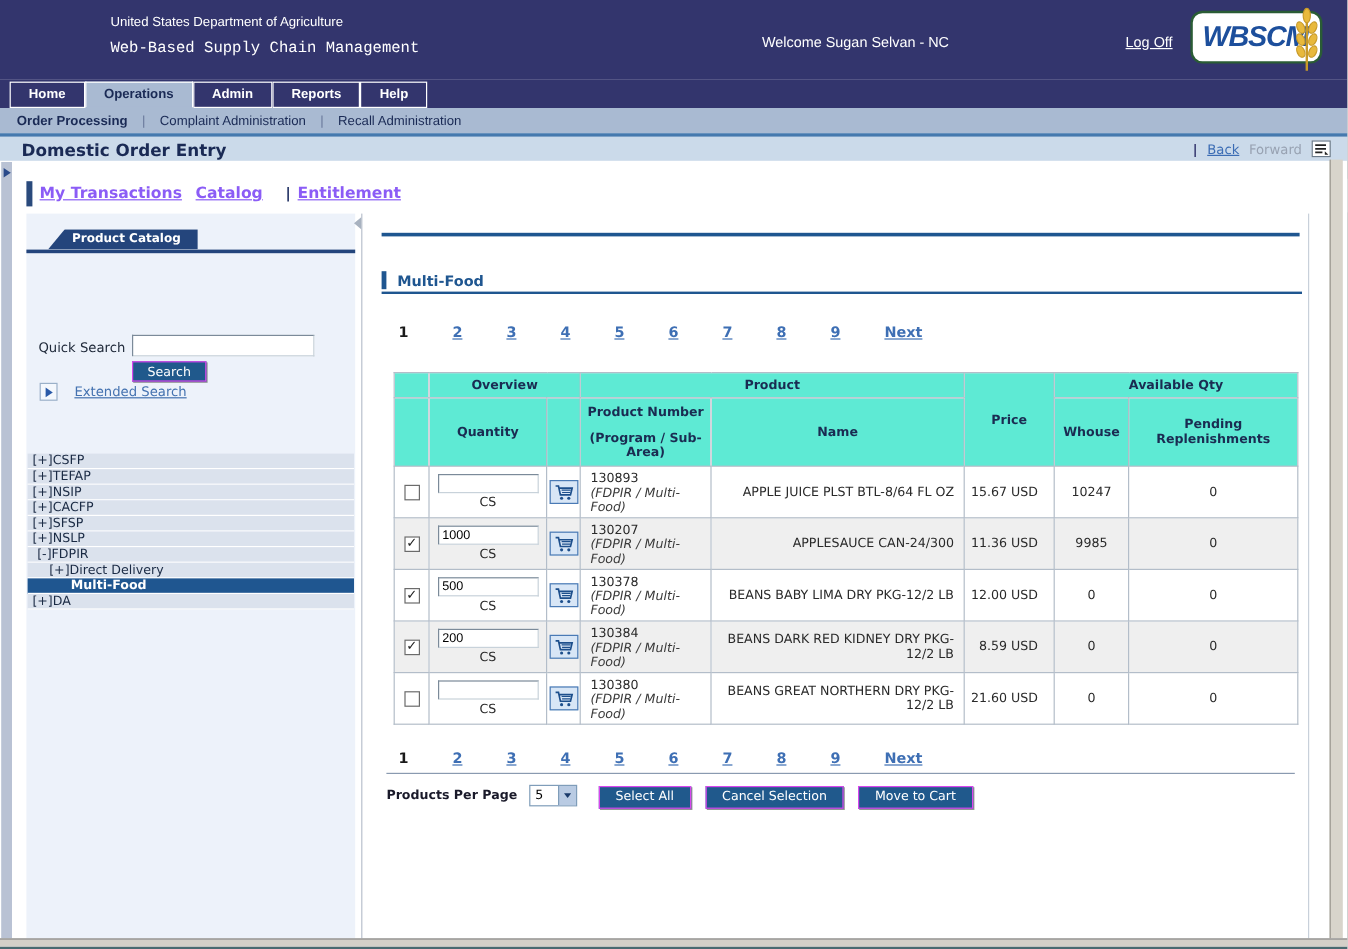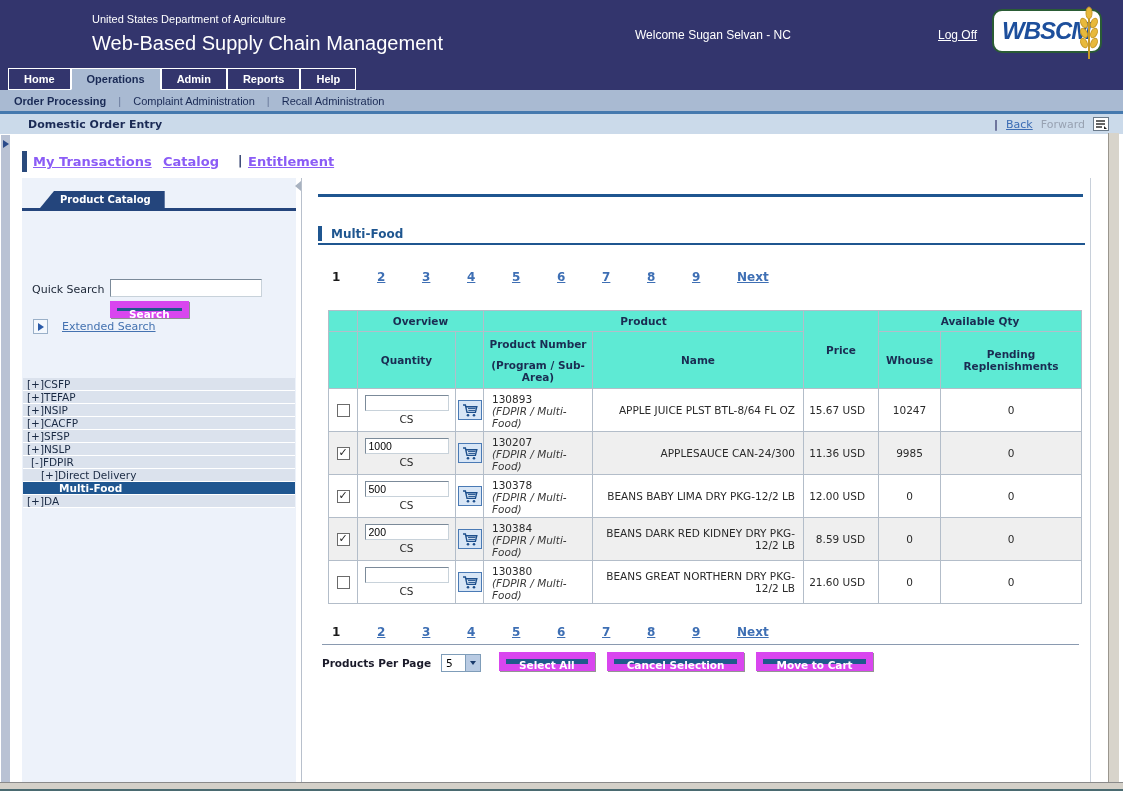--- a/index.html
+++ b/index.html
@@ -5,42 +5,42 @@
   * { box-sizing: border-box; }
   body { margin:0; background:#888; font-family:"DejaVu Sans",sans-serif; }
   .page { position:relative; width:1123px; height:791px; background:#fff; overflow:hidden; }
 
   
   .app-header { position:absolute; top:0; left:0; width:100%; height:66px; background:#33356d; }
   .usda-logo { position:absolute; left:12px; top:5px; width:78px; color:#fff; }
   .usda-text { font-family:"DejaVu Serif",serif; font-weight:bold; font-size:28px; line-height:30px; letter-spacing:-1px; }
   .header-titles { position:absolute; left:92px; top:13px; color:#fff; font-family:"Liberation Sans",sans-serif; }
   .agency { font-size:11px; margin-bottom:7px; }
-  .app-title { font-size:20px; }
+  .app-title { font-size:13px;font-family:Liberation Mono, monospace; }
   .welcome { position:absolute; left:635px; top:28px; color:#fff; font-family:"Liberation Sans",sans-serif; font-size:12px; }
   .logoff { position:absolute; left:938px; top:28px; color:#fff; font-family:"Liberation Sans",sans-serif; font-size:12px; text-decoration:underline; cursor:pointer; }
   .wbscm-logo { position:absolute; left:992px; top:9px; width:110px; height:44px; background:#fff; border:2px solid #2a5c35; border-radius:10px; display:flex; align-items:center; justify-content:flex-start; padding-left:8px; }
   .wbscm-text { color:#1d4f9c; font-family:"Liberation Sans",sans-serif; font-weight:bold; font-style:italic; font-size:24px; letter-spacing:-1px; }
   .wheat { position:absolute; right:0px; top:-6px; }
 
   
   .tabbar { position:absolute; top:66px; left:0; width:100%; height:24px; background:#33356d; display:flex; align-items:flex-end; padding-left:8px; }
   .tab { height:22px; line-height:20px; padding:0 15px; background:#33356d; color:#fff; border:1px solid #fff; font-family:"Liberation Sans",sans-serif; font-weight:bold; font-size:11px; cursor:pointer; }
   .tab.active { background:#a9bad2; color:#1a2a55; border-bottom-color:#a9bad2; }
 
   .subnav { position:absolute; top:90px; left:0; width:100%; height:21px; background:#a9bad2; display:flex; align-items:center; padding-left:14px; font-family:"Liberation Sans",sans-serif; font-size:11px; color:#1a2a55; }
   .subnav-item { cursor:pointer; }
   .subnav-item.active { font-weight:bold; }
   .subnav-sep { color:#68789a; margin:0 12px; }
 
   .blue-rule { position:absolute; top:111px; left:0; width:100%; height:3px; background:#4579ae; }
 
   
   .breadcrumb { position:absolute; top:114px; left:0; width:100%; height:20px; background:#cbdaea; }
-  .bc-title { position:absolute; left:28px; top:4px; font-size:11px; font-weight:bold; color:#1a2a55; }
+  .bc-title { position:absolute; left:18px; top:4px; font-size:14px; font-weight:bold; color:#1a2a55; }
   .bc-right { position:absolute; right:14px; top:3px; display:flex; align-items:center; gap:8px; font-size:11px; }
   .bc-pipe { color:#33356d; font-weight:bold; }
   .bc-back { color:#3b6cb4; text-decoration:underline; cursor:pointer; }
   .bc-forward { color:#98a2b2; }
   .bc-menu-icon { width:16px; height:14px; background:#fff; border:1px solid #6a7a8a; display:inline-block; cursor:pointer; }
 
   
   .toolbar { position:absolute; top:149px; left:0; width:100%; height:28px; background:#fff; }
   .tb-accent { position:absolute; left:22px; top:2px; width:5px; height:21px; background:#2a4a7c; }
   .tb-link { position:absolute; top:5px; font-size:13px; font-weight:bold; color:#8b5cf6; text-decoration:underline; cursor:pointer; }
@@ -53,21 +53,21 @@
   .gutter-arrow { position:absolute; left:2px; top:5px; width:0; height:0; border-left:6px solid #2a4a8a; border-top:4px solid transparent; border-bottom:4px solid transparent; }
   .divider-line { position:absolute; left:301px; top:178px; width:1px; height:604px; background:#b8c0cc; }
   .collapse-arrow { position:absolute; left:295px; top:181px; width:0; height:0; border-right:6px solid #a8b2c0; border-top:5px solid transparent; border-bottom:5px solid transparent; cursor:pointer; }
 
   
   .sidebar { position:absolute; left:22px; top:178px; width:274px; height:604px; background:#edf2fa; }
   .pc-tab { position:absolute; left:18px; top:13px; height:17px; line-height:17px; background:#24457c; color:#fff; font-size:10px; font-weight:bold; padding:0 14px 0 20px; clip-path:polygon(14px 0,100% 0,100% 100%,0 100%); }
   .pc-rule { position:absolute; left:0; top:30px; width:100%; height:3px; background:#24457c; }
   .qs-label { position:absolute; left:10px; top:105px; font-size:11px; color:#202a3a; }
   .qs-input { position:absolute; left:88px; top:101px; width:152px; height:18px; border:1px solid; border-color:#7b8a99 #c8d2da #c8d2da #7b8a99; font-size:11px; padding:1px 3px; background:#fff; }
-  .btn { background:#20598c; color:#fff; border:7px solid #d946ef; box-shadow:1px 1px 0 rgba(60,60,60,.55); font-family:"DejaVu Sans",sans-serif; font-weight:bold; font-size:10.5px; cursor:pointer; }
+  .btn { background:#20598c; color:#fff; border:1px solid #d946ef; box-shadow:1px 1px 0 rgba(60,60,60,.55); font-family:"DejaVu Sans",sans-serif; font-weight:normal; font-size:10.5px; cursor:pointer; }
   .search-btn { position:absolute; left:88px; top:123px; height:17px; padding:0 12px; }
   .ext-row { position:absolute; left:11px; top:141px; display:flex; align-items:center; gap:14px; }
   .ext-icon { width:15px; height:15px; background:#f4f8fd; border:1px solid #9ab0c8; display:flex; align-items:center; justify-content:center; cursor:pointer; }
   .ext-icon::before { content:""; width:0; height:0; border-left:6px solid #2a5aa8; border-top:4px solid transparent; border-bottom:4px solid transparent; }
   .ext-link { font-size:11px; color:#4472b0; text-decoration:underline; cursor:pointer; }
   .tree { position:absolute; left:1px; top:200px; width:272px; }
   .tree-row { height:13px; line-height:12px; font-size:10.5px; color:#1a2a44; background:#dbe2ed; border-bottom:1px solid #fff; cursor:pointer; white-space:nowrap; overflow:hidden; }
   .tree-row.lvl0 { padding-left:4px; }
   .tree-row.lvl1 { padding-left:8px; }
   .tree-row.lvl2 { padding-left:18px; }

